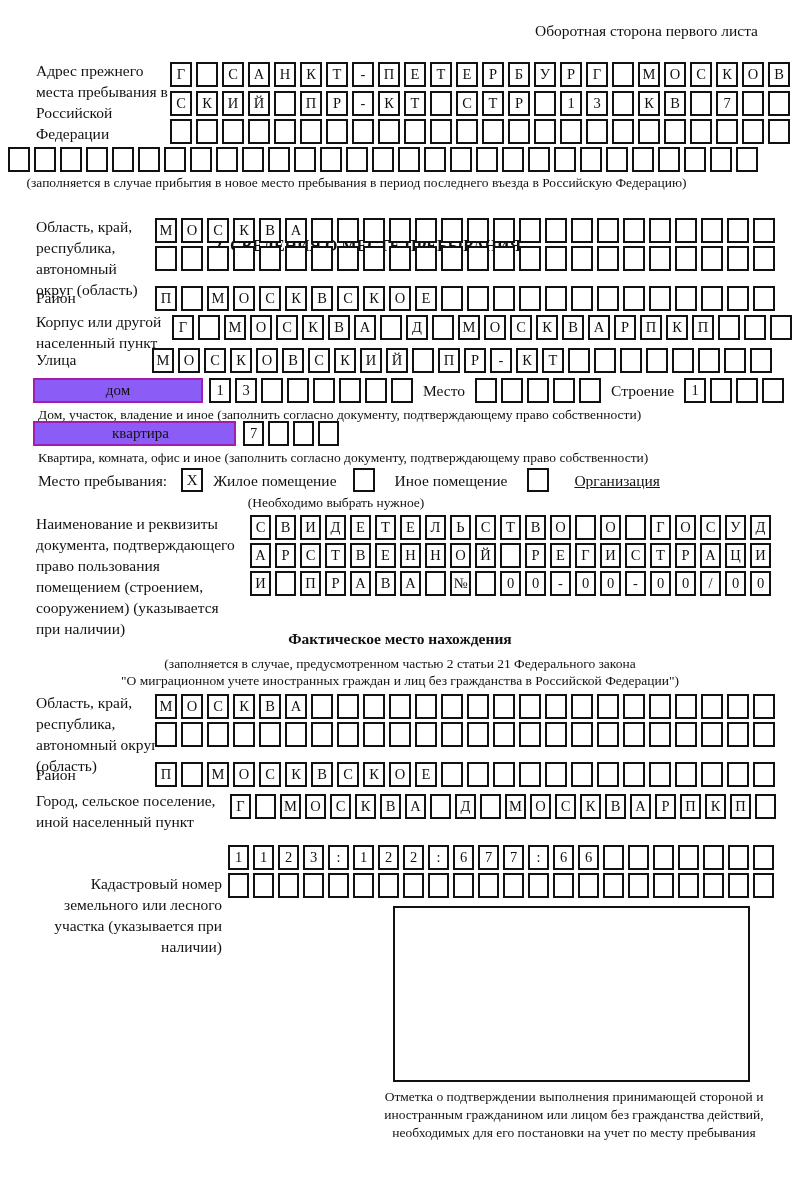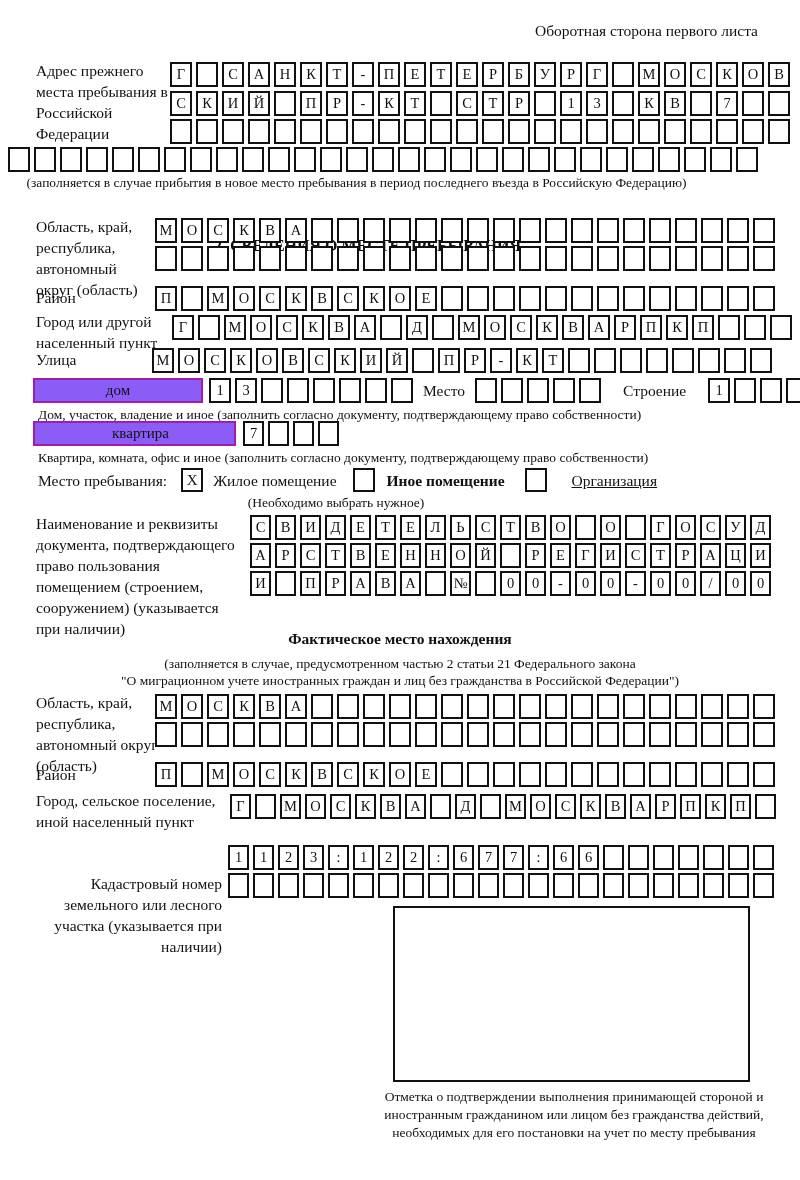--- a/index.html
+++ b/index.html
@@ -226,21 +226,21 @@
       <div class="cell"></div>
       <div class="cell"></div>
       <div class="cell"></div>
       <div class="cell"></div>
       <div class="cell"></div>
       <div class="cell"></div>
       <div class="cell"></div>
       <div class="cell"></div>
     </div>
 
-  <div class="abs lbl" style="top:311px;left:36px;width:132px;">Город или другой населенный пункт</div>
+  <div class="abs lbl" style="top:311px;left:36px;width:132px;">Корпус или другой населенный пункт</div>
   <div class="grid-row" style="top:315px;left:172px;">
       <div class="cell">Г</div>
       <div class="cell"></div>
       <div class="cell">М</div>
       <div class="cell">О</div>
       <div class="cell">С</div>
       <div class="cell">К</div>
       <div class="cell">В</div>
       <div class="cell">А</div>
       <div class="cell"></div>
@@ -302,21 +302,21 @@
         <div class="cell"></div>
       </div>
     <div class="lbl" style="margin:0 4px;">Место</div>
     <div style="display:flex;gap:4px;">
         <div class="cell"></div>
         <div class="cell"></div>
         <div class="cell"></div>
         <div class="cell"></div>
         <div class="cell"></div>
       </div>
-    <div class="lbl" style="margin:0 16px;">Строение</div>
+    <div class="lbl" style="margin:0 4px;">Строение</div>
     <div style="display:flex;gap:4px;">
         <div class="cell">1</div>
         <div class="cell"></div>
         <div class="cell"></div>
         <div class="cell"></div>
       </div>
   </div>
   <div class="abs note" style="top:406px;left:38px;width:740px;">Дом, участок, владение и иное (заполнить согласно документу, подтверждающему право собственности)</div>
 
   <div class="inline-row" style="top:421px;left:33px;gap:7px;">
@@ -328,21 +328,21 @@
         <div class="cell"></div>
       </div>
   </div>
   <div class="abs note" style="top:449px;left:38px;width:740px;">Квартира, комната, офис и иное (заполнить согласно документу, подтверждающему право собственности)</div>
 
   <div class="inline-row" style="top:468px;left:38px;gap:0;">
     <div class="lbl">Место пребывания:</div>
     <div class="chk" style="margin-left:14px;">X</div>
     <div class="lbl" style="margin-left:10px;">Жилое помещение</div>
     <div class="chk" style="margin-left:16px;"></div>
-    <div class="lbl" style="margin-left:12px;font-weight:bold;">Иное помещение</div>
+    <div class="lbl" style="margin-left:20px;">Иное помещение</div>
     <div class="chk" style="margin-left:20px;"></div>
     <div class="lbl" style="margin-left:25px;text-decoration:underline;">Организация</div>
   </div>
   <div class="abs note center" style="top:494px;left:176px;width:320px;">(Необходимо выбрать нужное)</div>
 
   <div class="abs lbl" style="top:513px;left:36px;width:206px;">Наименование и реквизиты документа, подтверждающего право пользования помещением (строением, сооружением) (указывается при наличии)</div>
   <div class="grid-row p25" style="top:515px;left:250px;">
       <div class="cell">С</div>
       <div class="cell">В</div>
       <div class="cell">И</div>

